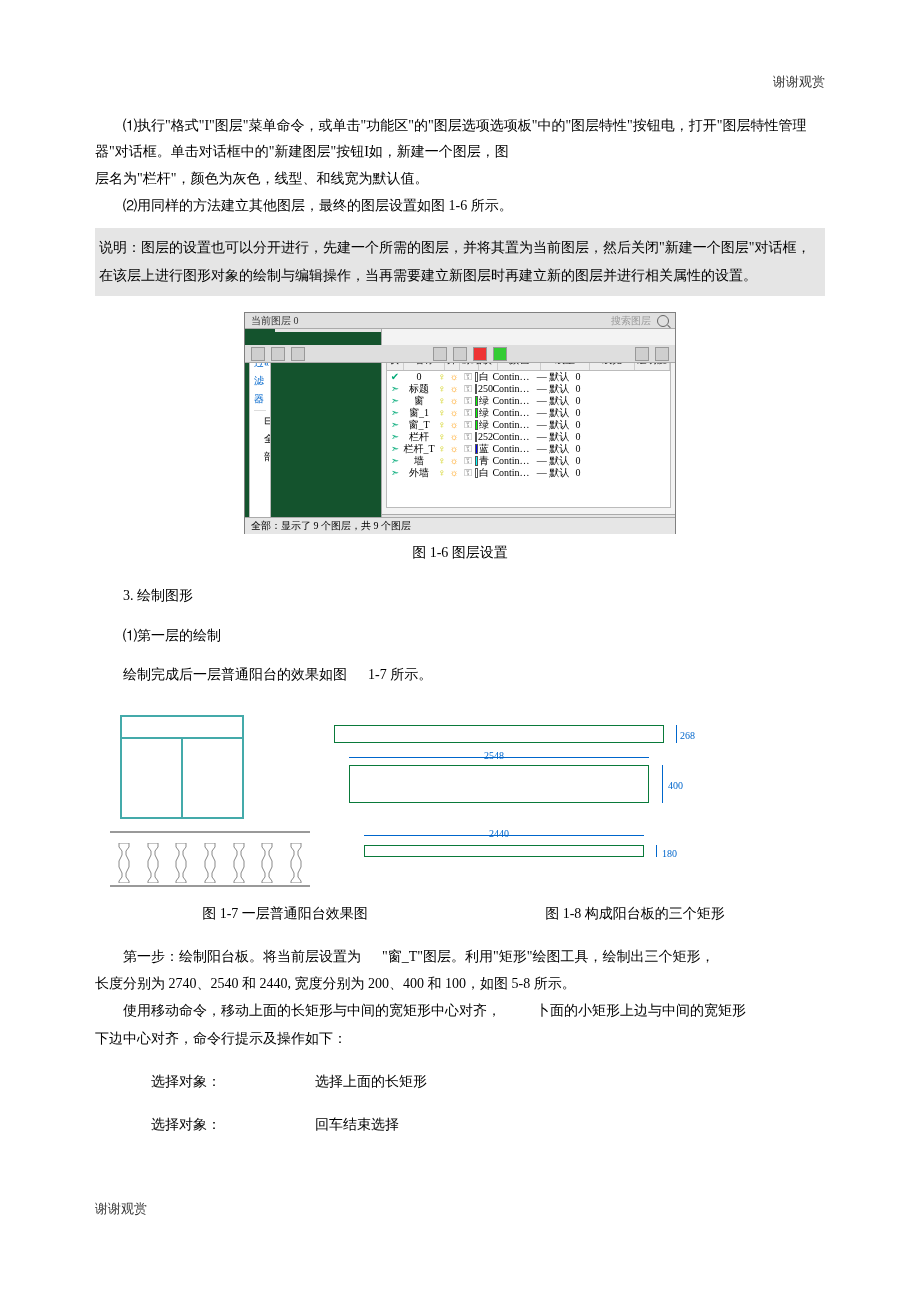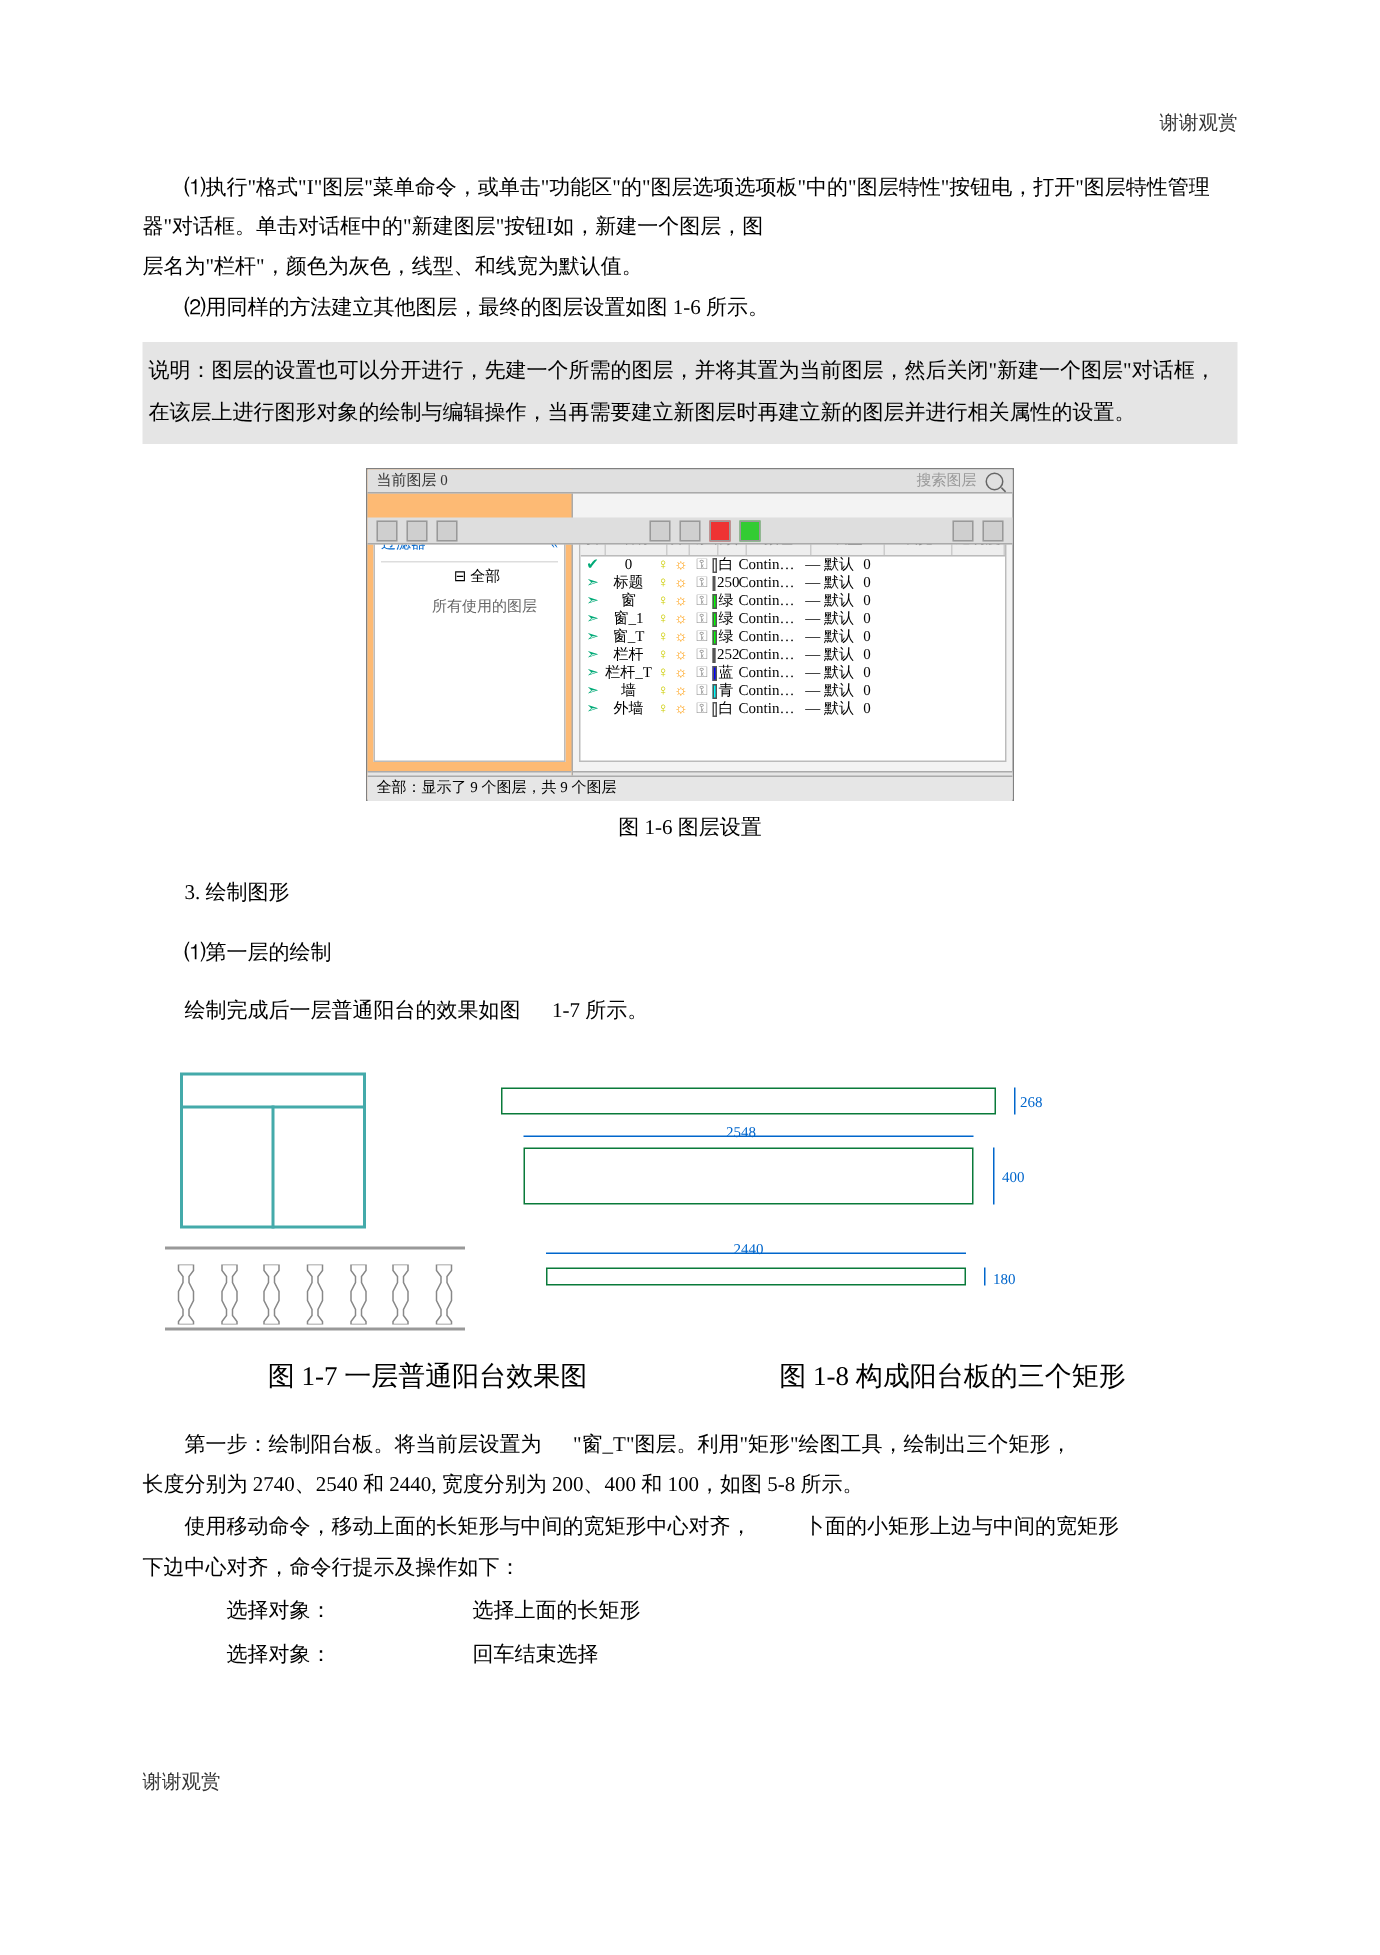--- a/index.html
+++ b/index.html
@@ -45,44 +45,43 @@
     margin: 6px 0 18px 0;
   }
   .dual-caption {
     display: flex;
     width: 700px;
     margin: 6px auto 18px auto;
   }
   .dual-caption > div {
     flex: 1;
     text-align: center;
-    font-size: 18px;
+    font-size: 14px;
   }
   .section-h {
     font-size: 14px;
     margin: 8px 0 14px 0;
     text-indent: 2em;
   }
   
   .layer-mgr {
     width: 430px;
     height: 220px;
     margin: 0 auto;
     border: 1px solid #808080;
     background: #f3f3f3;
     display: flex;
     font-size: 10px;
     font-family: "SimSun", serif;
     position: relative;
   }
   .lm-left {
     width: 140px;
-    background: #fdba74;
-    display: flex;
-    flex-direction: column;
+    background: #14532d;
+    display: flex;
     border-right: 1px solid #aaa;
   }
   .lm-top {
     height: 16px;
     background: #e0e0e0;
     border-bottom: 1px solid #aaa;
     display: flex;
     align-items: center;
     padding: 0 6px;
     font-size: 10px;
@@ -282,21 +281,21 @@
   .dim-line {
     position: absolute;
     border-top: 1px solid #06c;
   }
   .dim-line-v {
     position: absolute;
     border-left: 1px solid #06c;
   }
   .cmd-row {
     display: flex;
-    margin: 4px 0;
+    margin: 18px 0;
   }
   .cmd-left {
     width: 220px;
     text-indent: 4em;
   }
   .cmd-right {
     flex: 1;
   }
   .footer {
     font-size: 13px;

